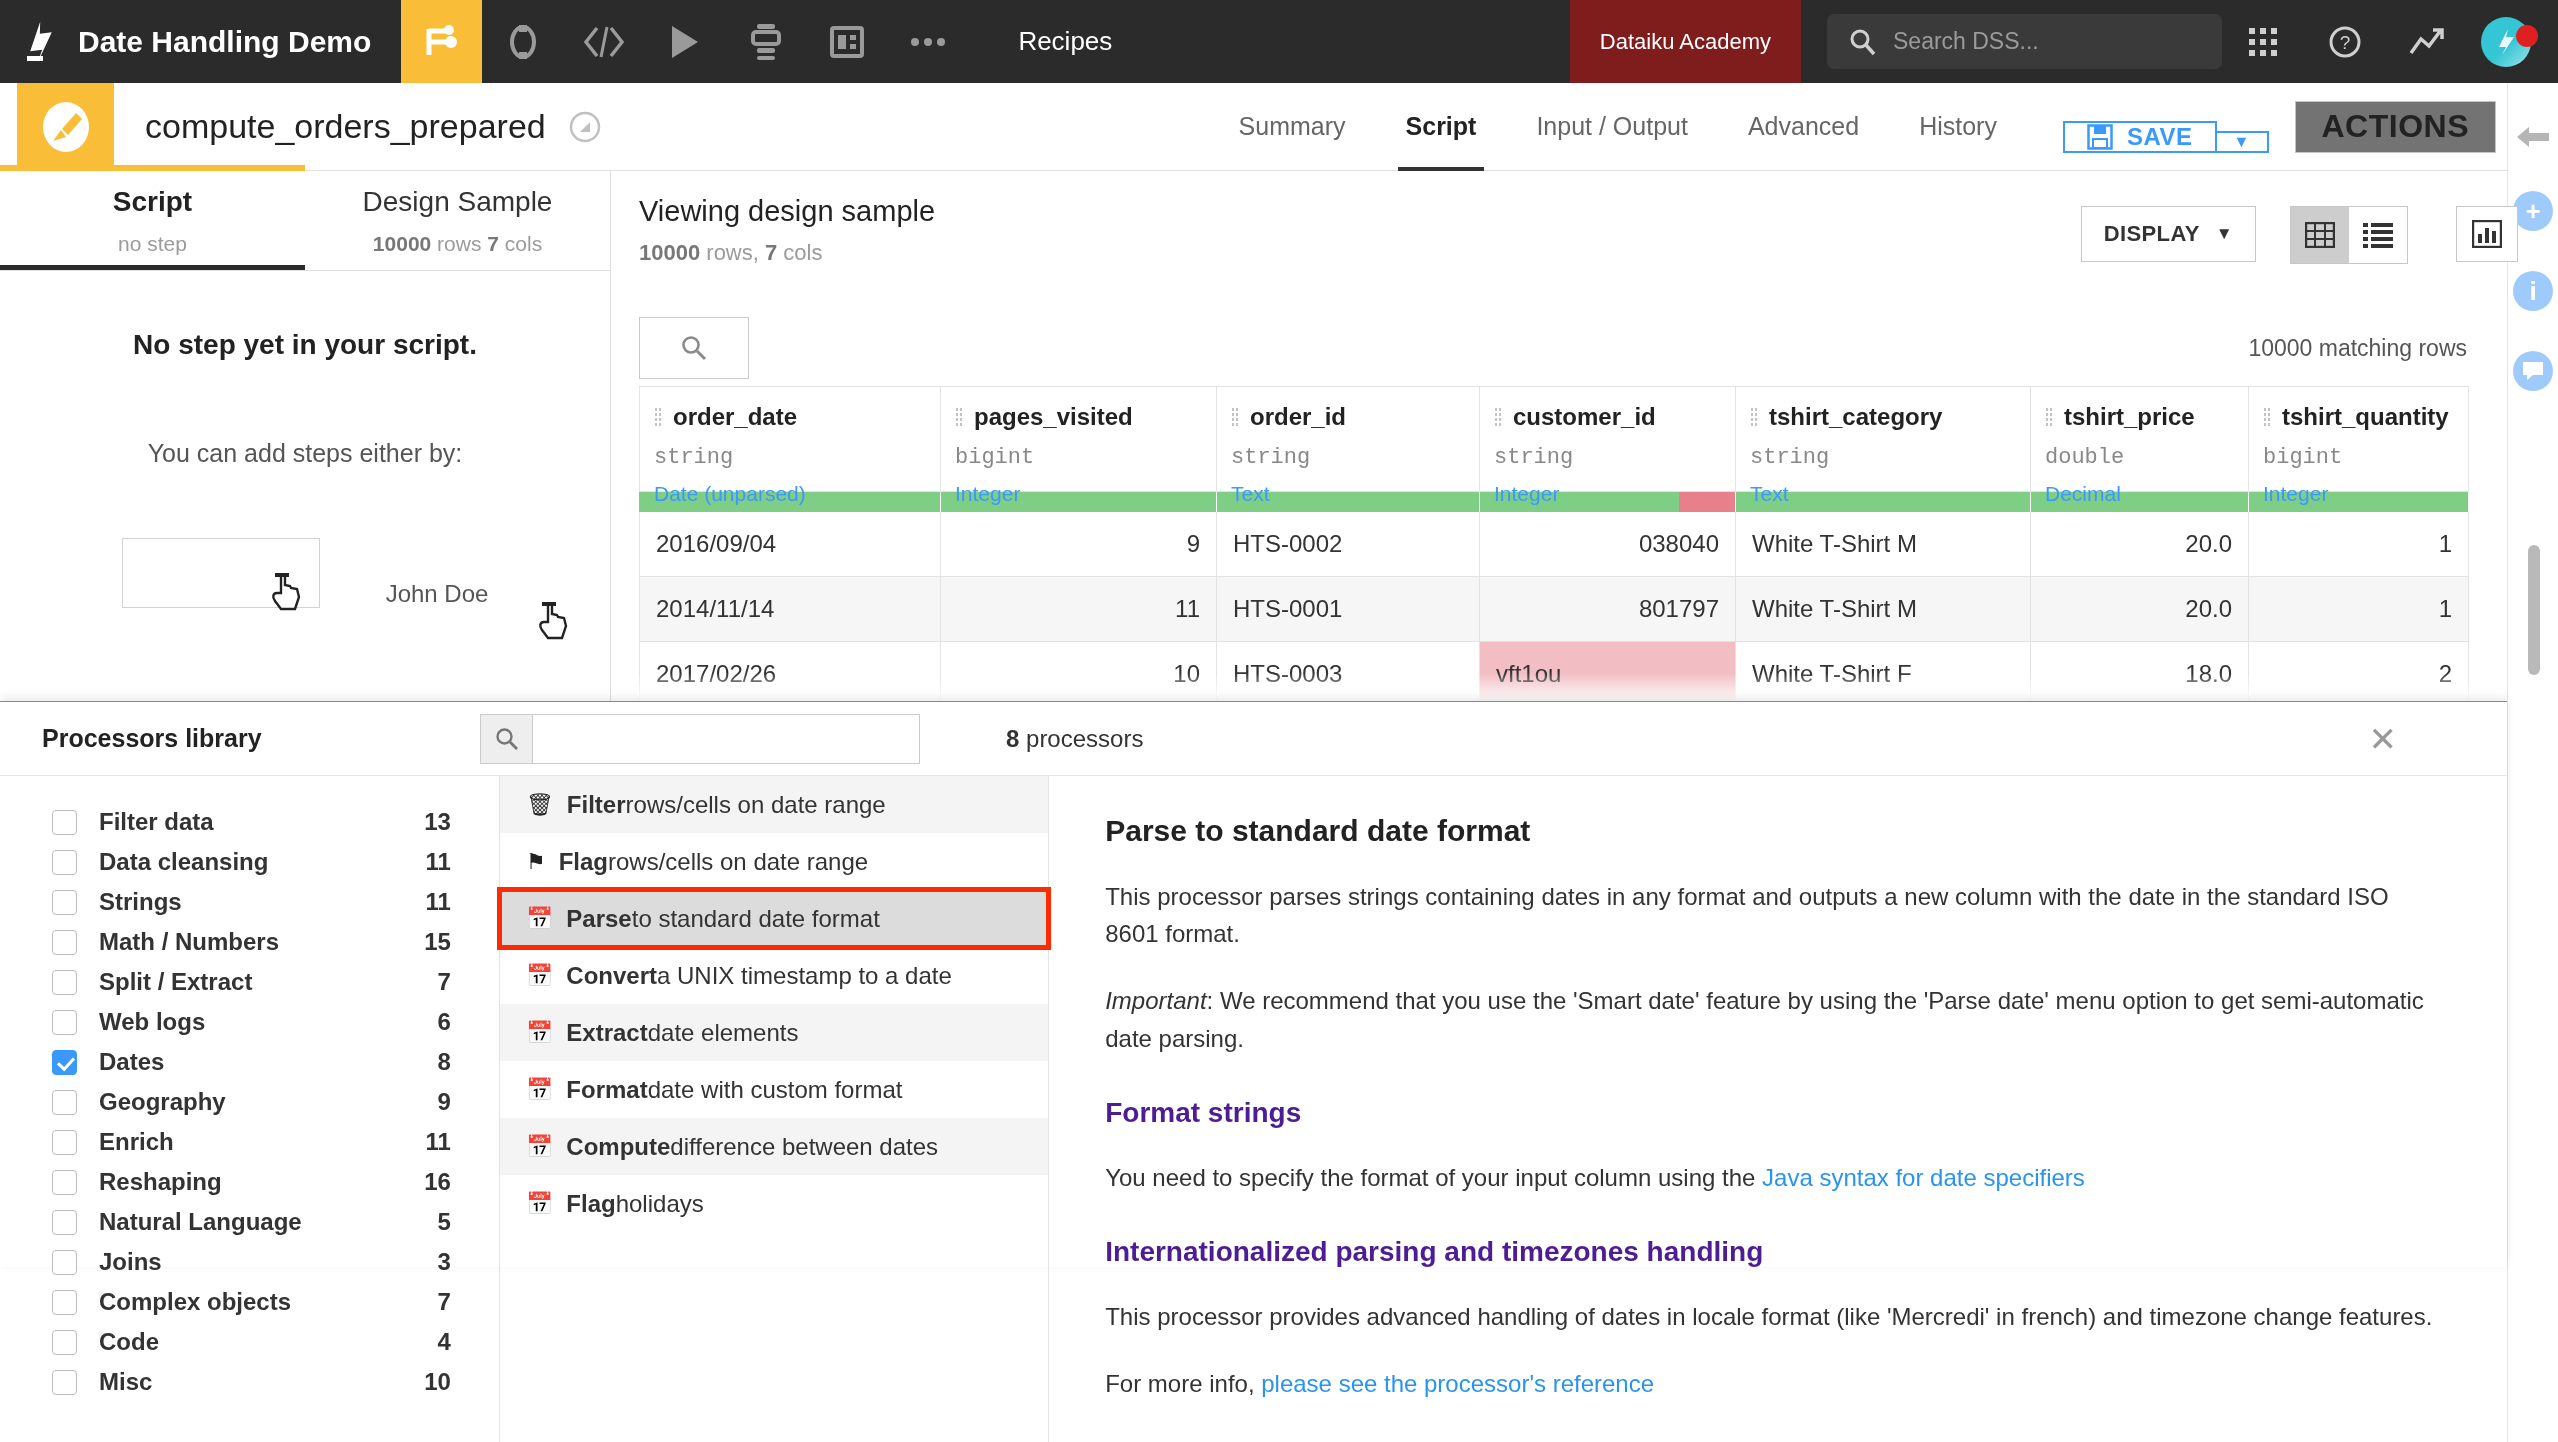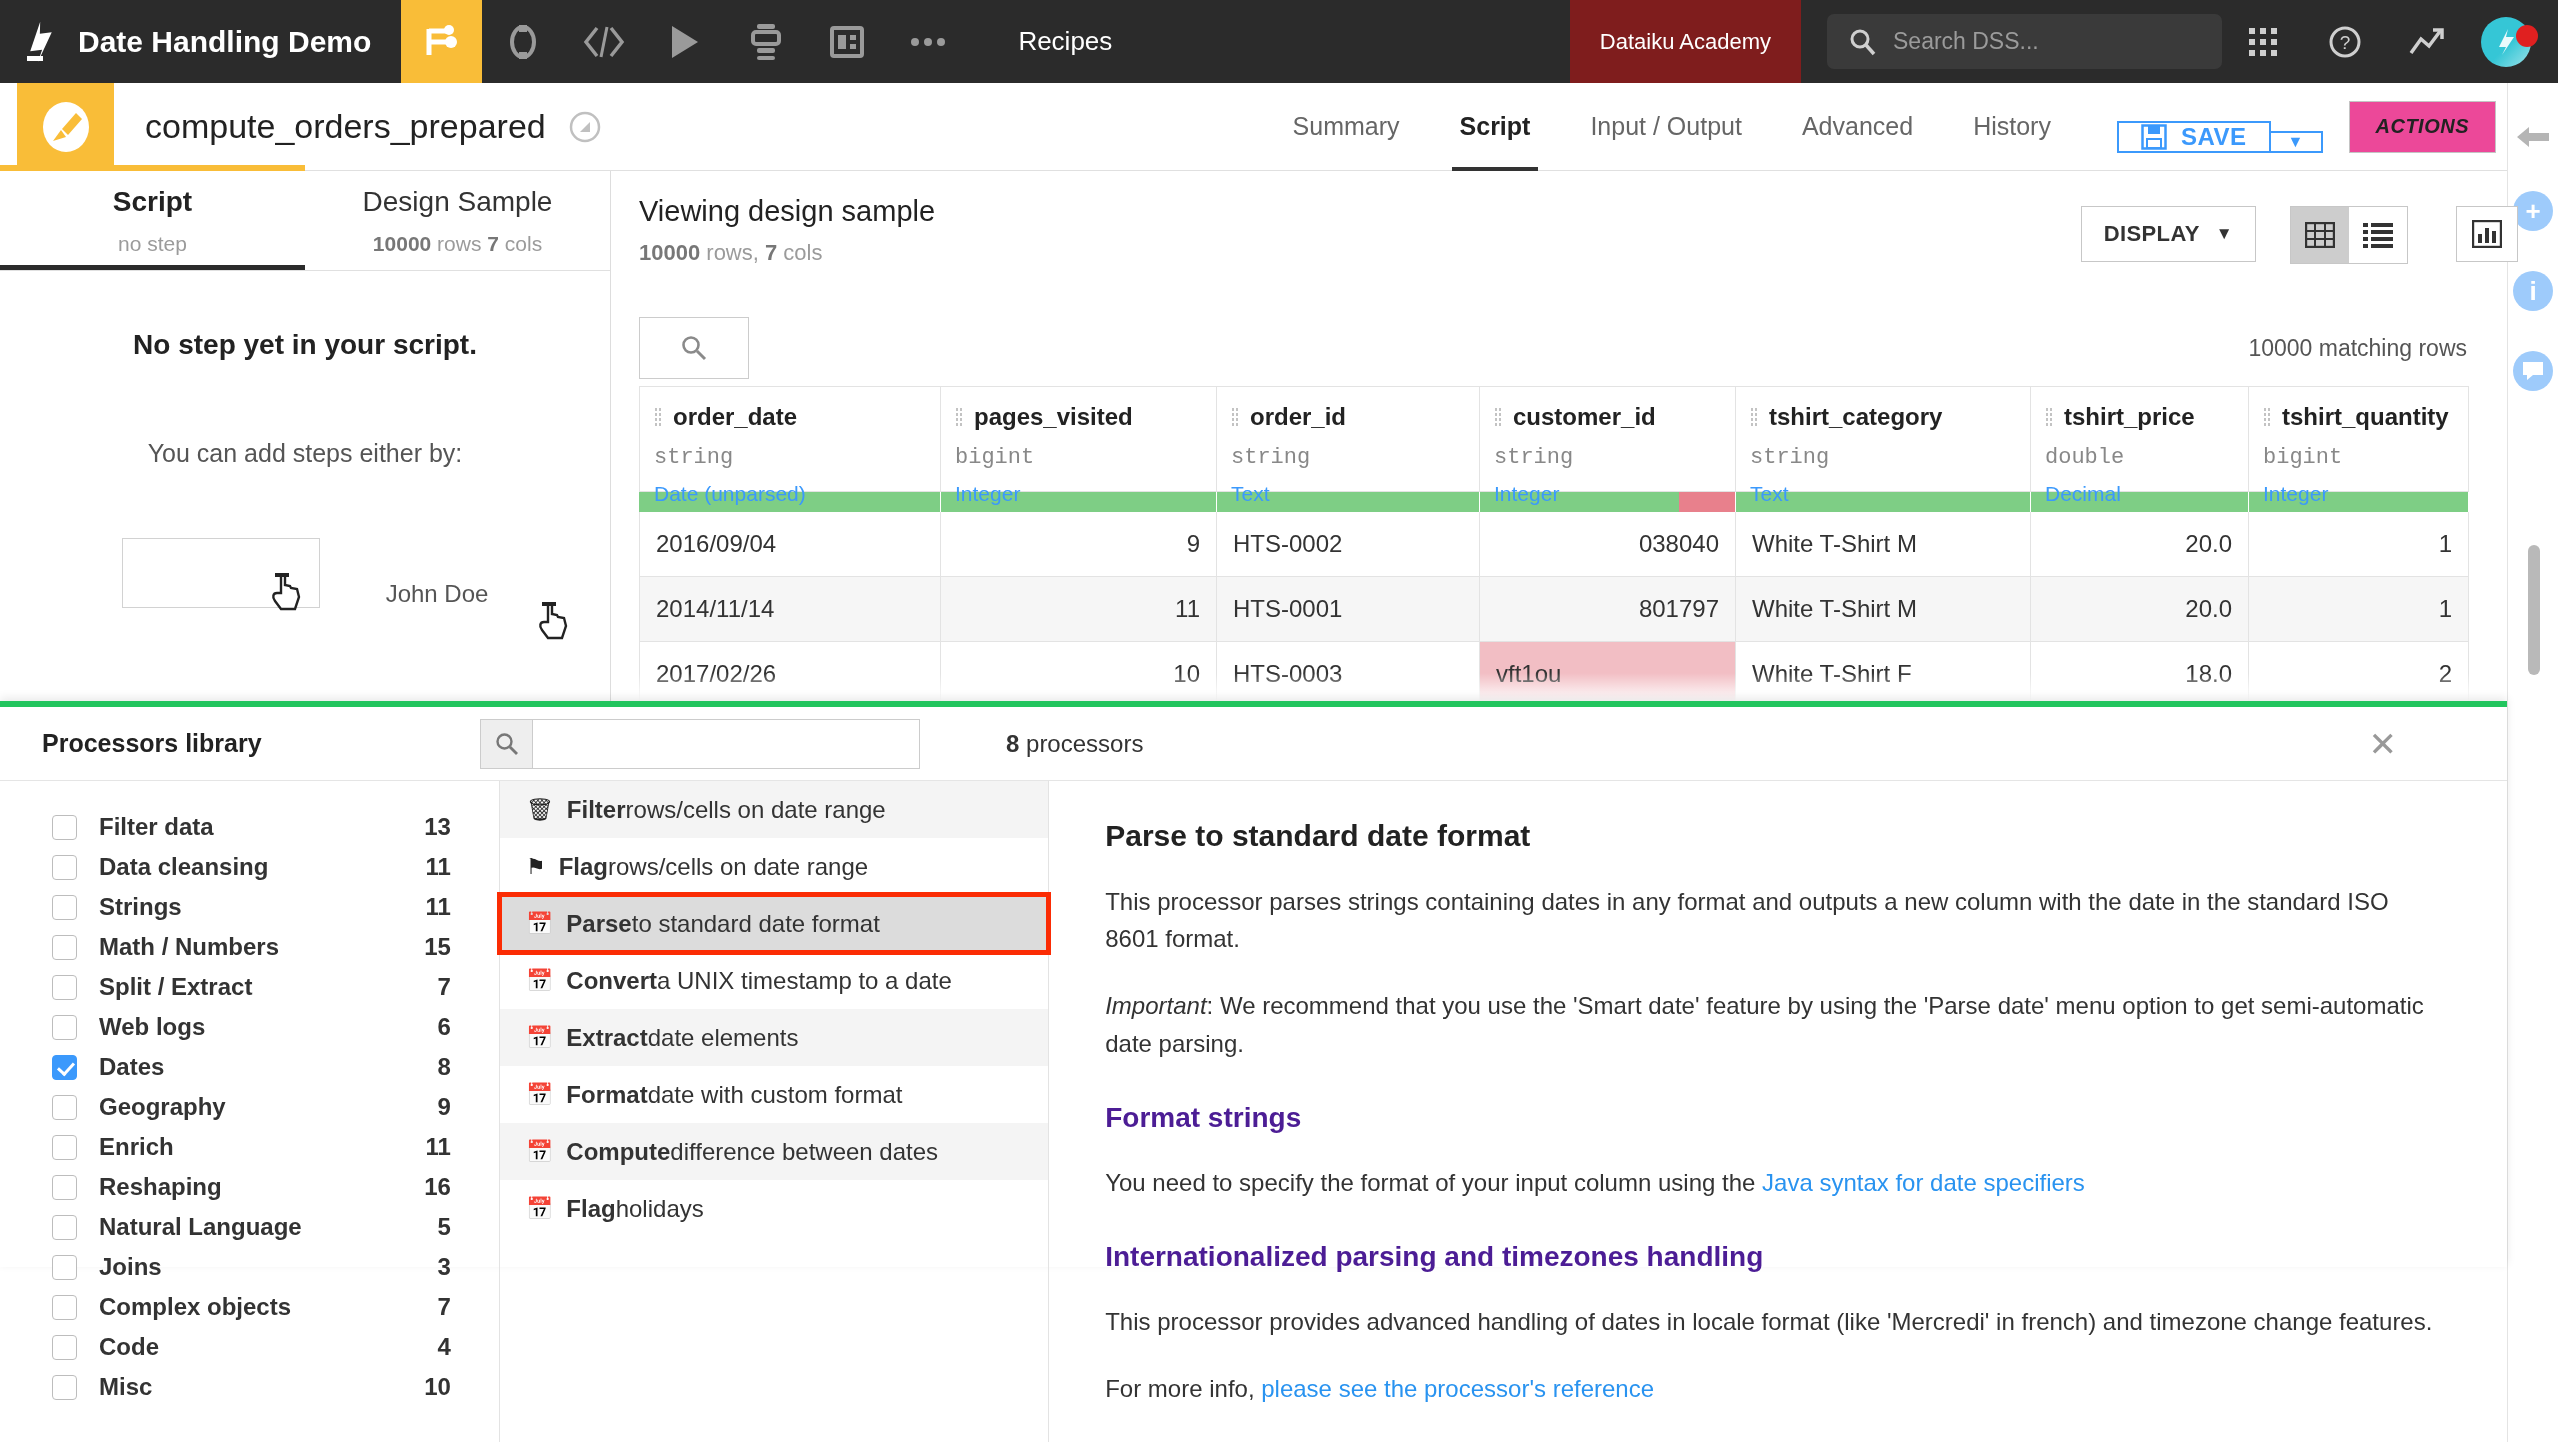--- a/index.html
+++ b/index.html
@@ -88,22 +88,22 @@
     color: #3b99fc; font-size: 24px; font-weight: bold; padding: 0 22px;
     background: #fff; letter-spacing: 0.5px;
   }
   .btn-save .caret {
     display:flex;align-items:center;justify-content:center; width: 52px;
     border: 2px solid #3b99fc; border-left: none; color: #3b99fc; background:#fff;
   }
   .btn-actions {
     margin-left: 26px; margin-right: 28px; height: 52px;
     display: flex; align-items: center; padding: 0 26px;
-    border: 1px solid #c4c4c4; color: #222; font-size: 20px; font-weight: bold;
-    background: #ec4899; letter-spacing: 0.5px; font-style: italic;
+    border: 1px solid #c4c4c4; color: #222; font-size: 32px; font-weight: bold;
+    background: #737373; letter-spacing: 0.5px;
   }
 
   
   .rightrail {
     position: absolute; top: 83px; right: 0; width: 51px; height: 1359px;
     background: #fff; border-left: 1px solid #e4e4e4;
     display: flex; flex-direction: column; align-items: center; padding-top: 40px; gap: 40px;
   }
   .rr-circle { width: 40px; height: 40px; border-radius: 50%; background: #9ecbfb;
     display:flex;align-items:center;justify-content:center;color:#fff;font-weight:bold;font-size:26px;}
@@ -184,21 +184,21 @@
   .gr-cell.num { justify-content: flex-end; }
   .gr-cell.err { background: #f2bec4; }
   .row-fade { position:absolute; left: 0; right: 0; bottom: 0; height: 34px;
       background: linear-gradient(to bottom, rgba(255,255,255,0) 0%, #fff 85%); }
   .vscroll { position: absolute; top: 545px; right: 18px; width: 12px; height: 130px;
     background: #b9b9b9; border-radius: 6px; }
 
   
   .plib {
     position: absolute; top: 701px; left: 0; width: 2507px; height: 566px;
-    background: #fff; border-top: 6px solid #22c55e; box-shadow: 0 -3px 9px rgba(0,0,0,0.09);
+    background: #fff; border-top: 1px solid #22c55e; box-shadow: 0 -3px 9px rgba(0,0,0,0.09);
   }
   .pl-head { height: 74px; display: flex; align-items: center; border-bottom: 1px solid #e5e5e5; }
   .pl-title { font-size: 25px; font-weight: bold; color: #222; padding-left: 42px; width: 480px; }
   .pl-search { width: 440px; height: 50px; border: 1px solid #ccc; display: flex; align-items: center; }
   .pl-search .sicon { width: 52px; display:flex;align-items:center;justify-content:center; background:#eee;
      height: 100%; border-right: 1px solid #ccc; }
   .pl-count { margin-left: 86px; font-size: 24px; color: #333; }
   .pl-count b { font-weight: bold; }
   .pl-close { margin-left: auto; margin-right: 110px; font-size: 34px; color: #999; }
   .pl-body { display: flex; height: 667px; }

